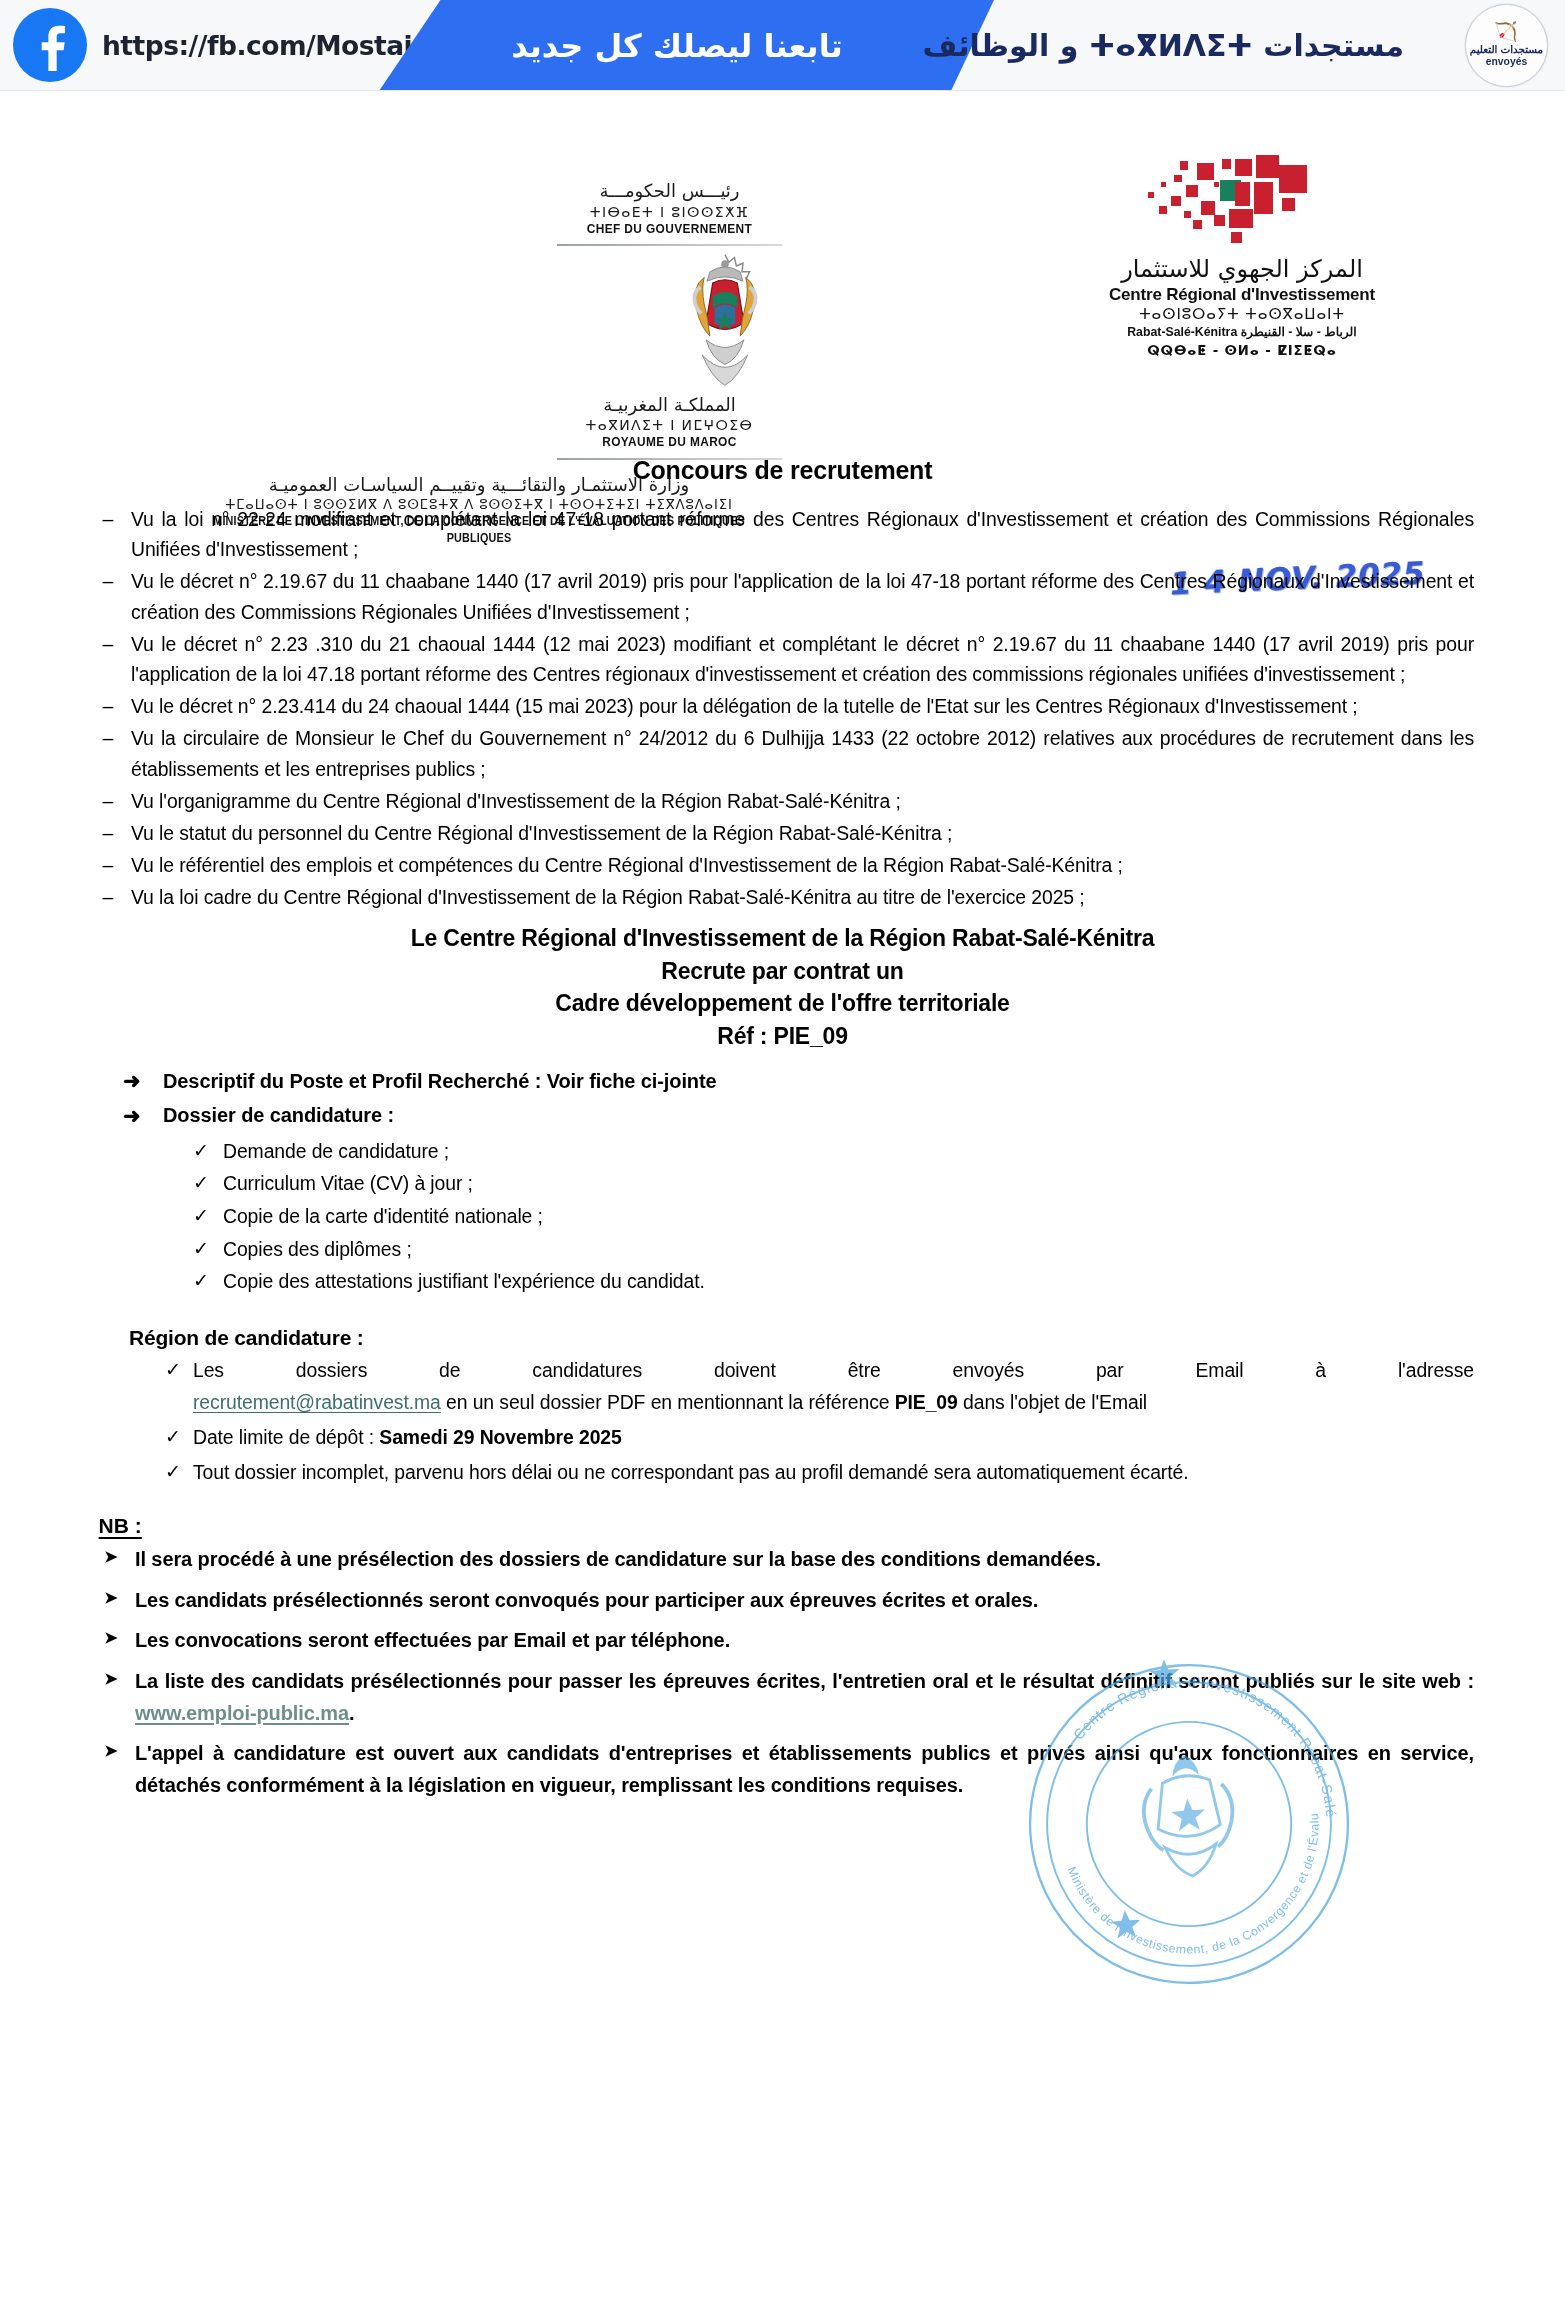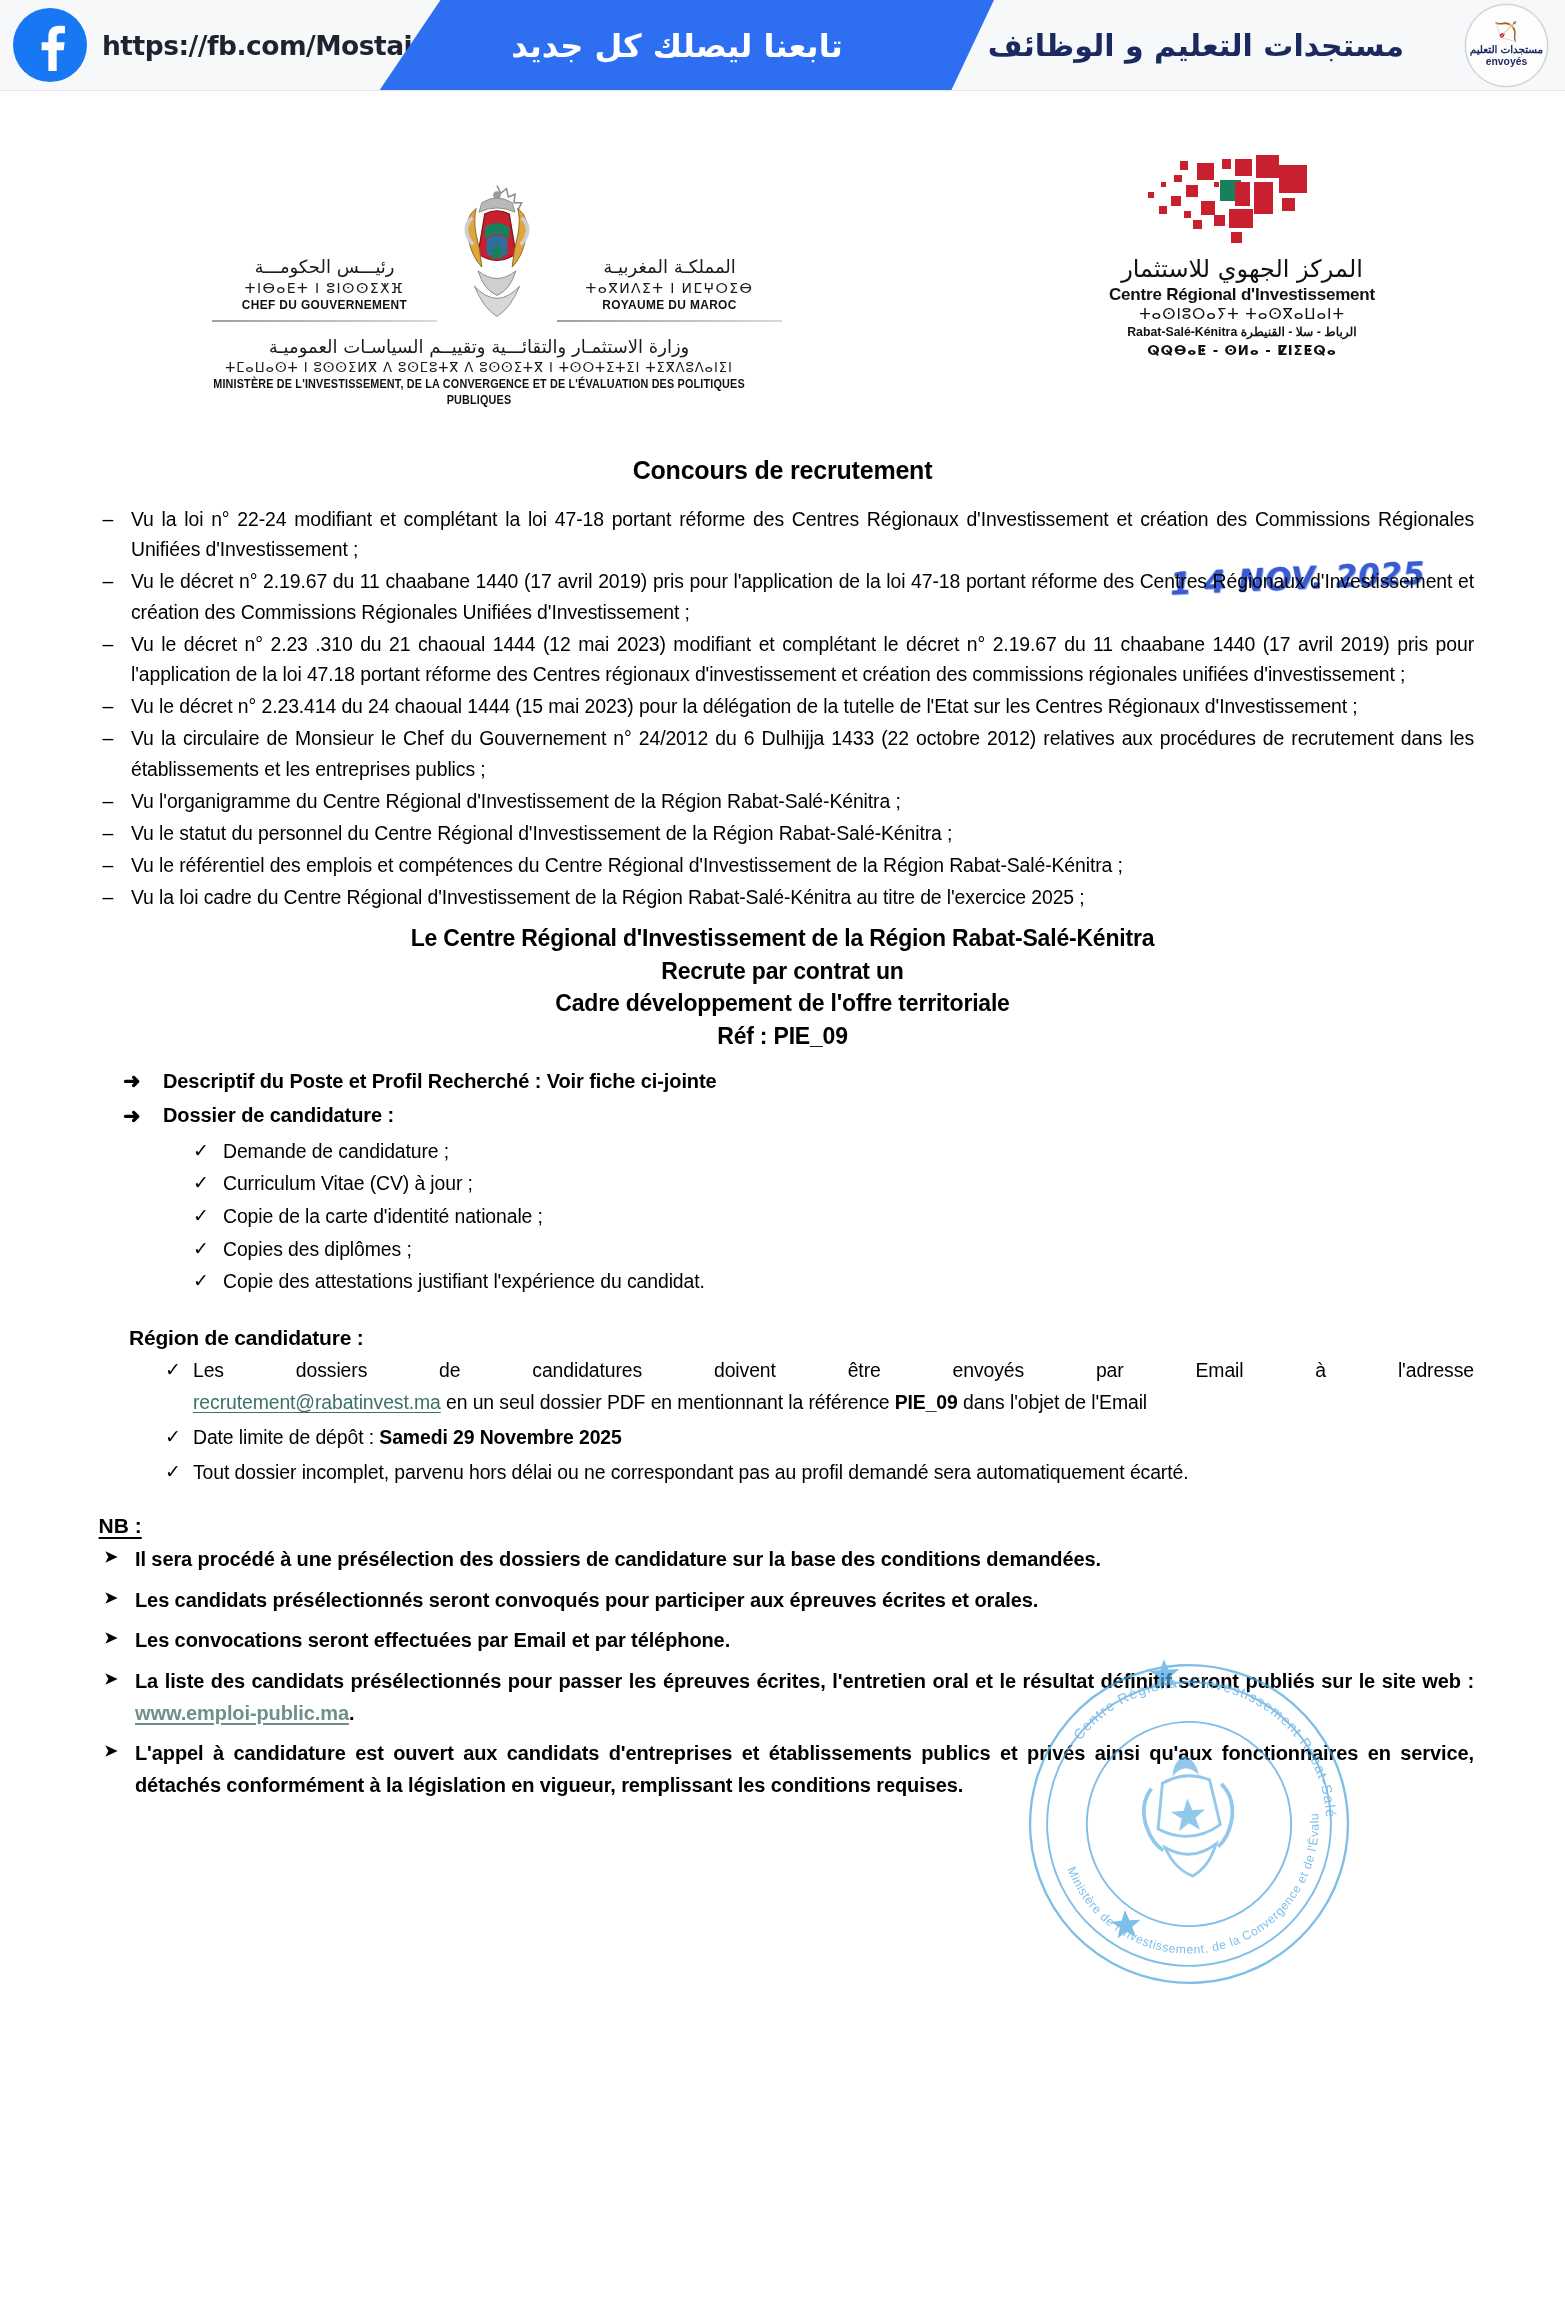--- a/index.html
+++ b/index.html
@@ -104,22 +104,23 @@
   }
   .gov-logo {
     position: absolute;
     left: 85px; top: 36px;
     width: 606px;
     text-align: center;
   }
   .gov-top {
     display: flex;
     align-items: flex-end;
-    justify-content: flex-end;
+    justify-content: flex-start;
     gap: 3px;
+    flex-direction: column;
   }
   .gov-col { width: 225px; }
   .gov-col .ar { font-family:"DejaVu Sans",sans-serif; font-size: 18px; color:#1a1a1a; direction: rtl; letter-spacing: 0.9px; line-height: 1.25;}
   .gov-col .tif { font-family:"DejaVu Sans",sans-serif; font-size: 14px; color:#1a1a1a; letter-spacing: 1.4px; line-height: 1.3;}
   .gov-col .fr { font-family:"Liberation Sans",sans-serif; font-weight:700; font-size: 12.8px; color:#111; letter-spacing: 0.4px; line-height:1.3; transform: scaleX(.93); transform-origin: center;}
   .gov-col .rule { height:1.9px; background: linear-gradient(90deg,#9aa0a6,#d8dadd); margin-top: 6.6px; }
   .crest-big { width: 114px; height: 142px; position: relative; }
   .gov-bottom { margin-top: 13.2px; }
   .gov-bottom .ar { font-family:"DejaVu Sans",sans-serif; font-size: 18px; color:#1a1a1a; direction: rtl; letter-spacing:0.5px; line-height:1.3;}
   .gov-bottom .tif { font-family:"DejaVu Sans",sans-serif; font-size: 13.2px; color:#1a1a1a; letter-spacing:0.9px; line-height:1.3;}
@@ -308,21 +309,21 @@
   <div class="banner-fb">
     <svg width="53" height="53" viewBox="0 0 48 48" aria-hidden="true">
       <path fill="#ffffff" d="M29.6 48V29.3h6.3l.95-7.3H29.6v-4.66c0-2.11.59-3.55 3.62-3.55h3.86V7.2c-.67-.09-2.96-.29-5.63-.29-5.57 0-9.38 3.4-9.38 9.64V22H16v7.3h6.07V48h7.53z"></path>
     </svg>
   </div>
   <div class="banner-url">https://fb.com/MostajdatMaroc</div>
   <div class="banner-blue"></div>
   <div class="banner-blue" style="background:transparent;">
     <div class="banner-blue-txt">تابعنا ليصلك كل جديد</div>
   </div>
-  <div class="banner-ar">مستجدات التعليم و الوظائف</div>
+  <div class="banner-ar">مستجدات ⵜⴰⴳⵍⴷⵉⵜ و الوظائف</div>
   <div class="banner-seal">
     <div class="crest">🏹</div>
     <div class="l1">مستجدات التعليم</div>
     <div class="l2">envoyés</div>
   </div>
 </div>
 
 <div class="page">
 
   

